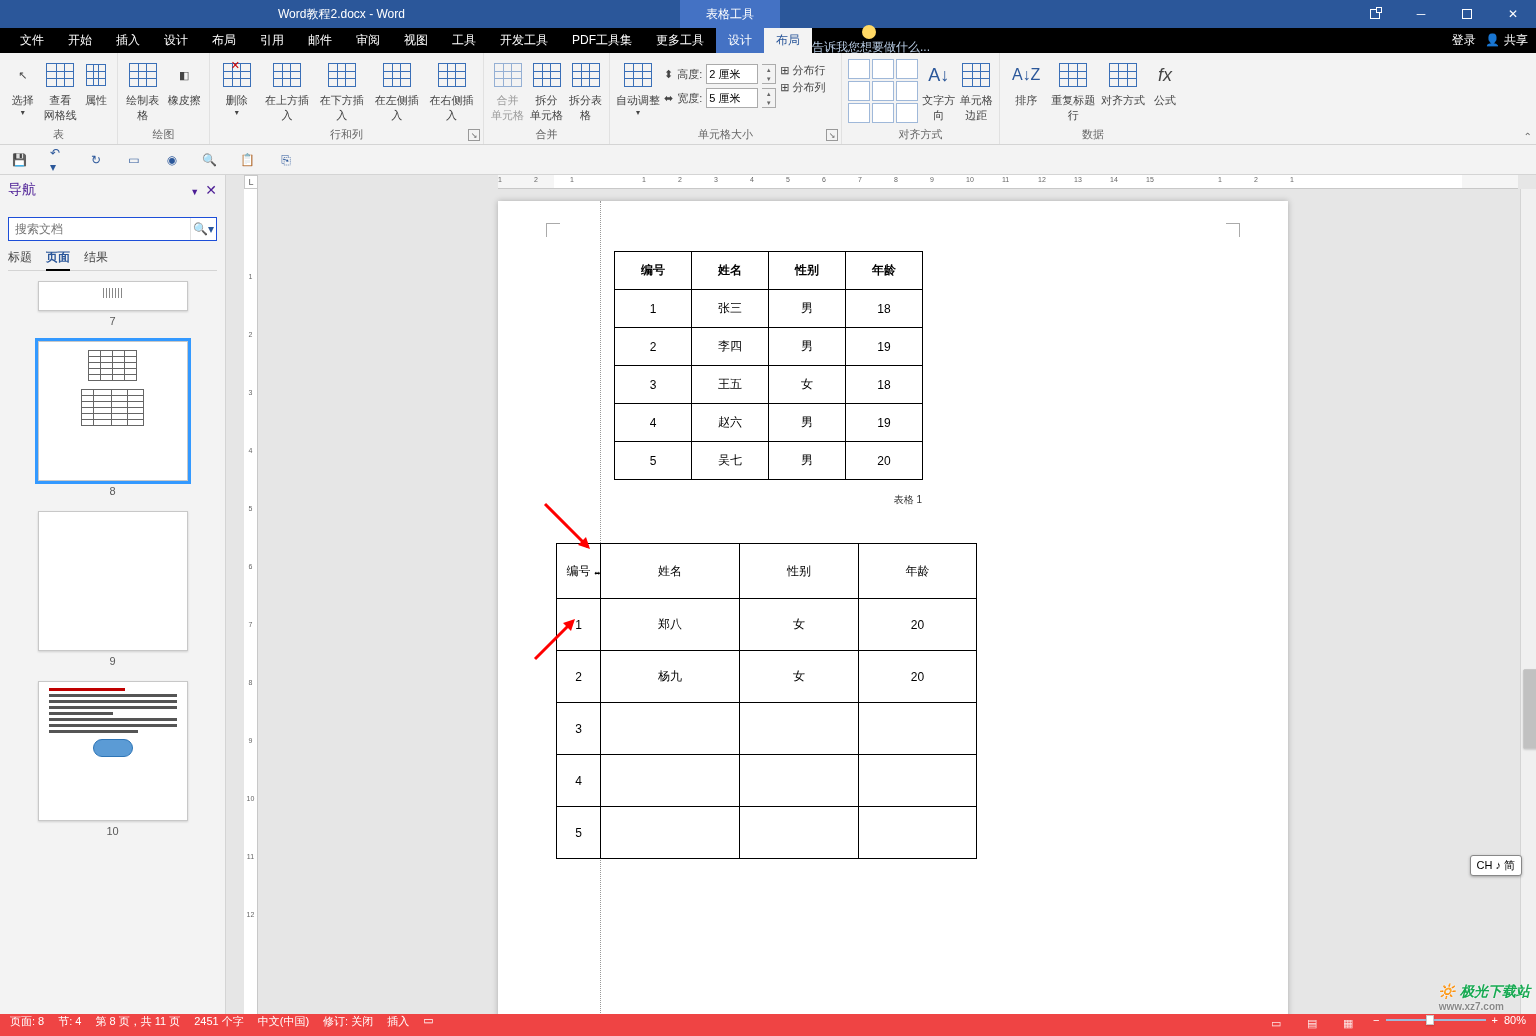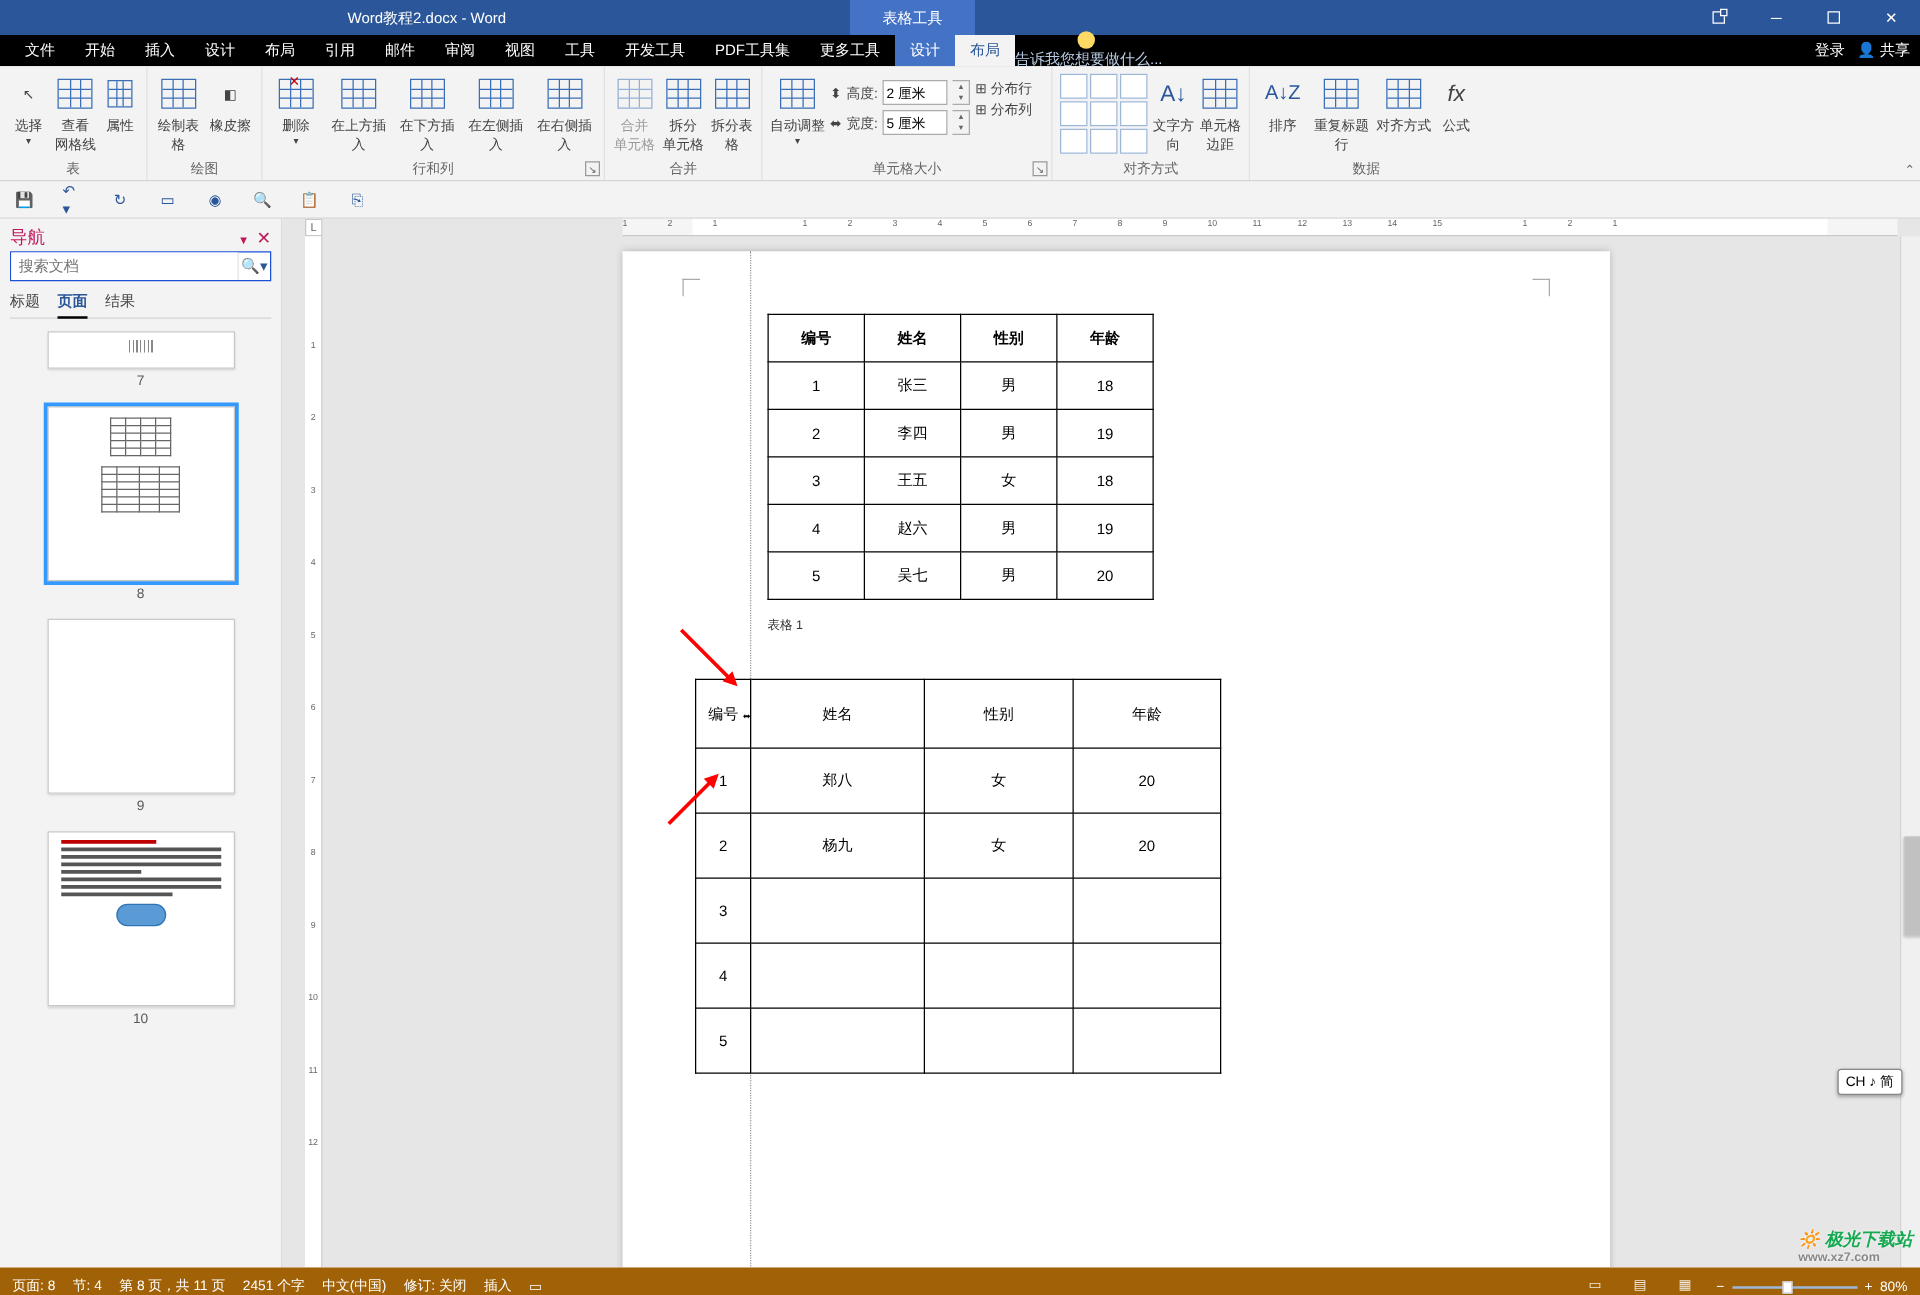--- a/index.html
+++ b/index.html
@@ -33,21 +33,21 @@
 .smallfield input { width:52px; height:20px; border:1px solid #ababab; font-size:11px; padding:0 2px; }
 .spin { width:14px; height:20px; border:1px solid #ababab; border-left:none; display:flex; flex-direction:column; }
 .spin div { flex:1; display:flex; align-items:center; justify-content:center; font-size:6px; color:#666; }
 .aligngrid { display:grid; grid-template-columns:repeat(3,22px); grid-template-rows:repeat(3,20px); gap:2px; }
 .aligngrid div { border:1px solid #9fb8d9; background:#fff; }
 .launcher { position:absolute; right:3px; bottom:3px; width:12px; height:12px; border:1px solid #999; font-size:8px; color:#666; display:flex; align-items:center; justify-content:center; }
 .qat { height:30px; background:#f3f3f3; border-bottom:1px solid #d4d4d4; display:flex; align-items:center; padding-left:12px; gap:22px; color:#2b579a; }
 .qat .qico { width:16px; height:16px; display:flex; align-items:center; justify-content:center; cursor:pointer; }
 .workarea { position:absolute; top:175px; bottom:22px; left:0; right:0; display:flex; }
 .navpane { width:226px; background:#f3f3f3; border-right:1px solid #d4d4d4; padding:6px 8px; overflow:hidden; }
-.navpane .hdr { display:flex; align-items:center; justify-content:space-between; font-size:14px; color:#be185d; margin-bottom:2px; }
+.navpane .hdr { display:flex; align-items:center; justify-content:space-between; font-size:14px; color:#4c1d95; margin-bottom:18px; }
 .navpane .search { display:flex; border:1px solid #1d4ed8; background:#fff; height:24px; margin-bottom:8px; }
 .navpane .search input { flex:1; border:none; padding:0 6px; font-size:12px; outline:none; }
 .navpane .search .mag { width:26px; border-left:1px solid #e1e1e1; display:flex; align-items:center; justify-content:center; color:#2b579a; }
 .navpane .navtabs { display:flex; gap:14px; font-size:12px; color:#444; border-bottom:1px solid #d4d4d4; padding-bottom:4px; margin-bottom:10px; }
 .navpane .navtabs .nt.active { color:#2b579a; font-weight:bold; border-bottom:2px solid #000000; padding-bottom:3px; margin-bottom:-5px; }
 .thumb { width:150px; margin:0 auto 4px; background:#fff; border:1px solid #c8c8c8; box-shadow:0 1px 2px rgba(0,0,0,.15); }
 .thumb.sel { outline:3px solid #3399ff; }
 .thumblabel { text-align:center; font-size:11px; color:#595959; margin-bottom:14px; }
 .docarea { flex:1; background:#e6e6e6; position:relative; overflow:hidden; }
 .rulerbox { position:absolute; left:18px; top:0; width:14px; height:14px; background:#fff; border:1px solid #c8c8c8; font-size:9px; display:flex; align-items:center; justify-content:center; color:#666; }
@@ -57,33 +57,33 @@
 .hruler .margin { position:absolute; top:0; bottom:0; background:#fff; }
 .hruler .tick { position:absolute; top:1px; }
 .page { position:absolute; left:272px; top:26px; width:790px; height:1100px; background:#fff; box-shadow:0 0 6px rgba(0,0,0,.25); }
 .page .corner { position:absolute; width:14px; height:14px; }
 .page .corner.tl { top:28px; left:54px; border-left:1px solid #aaa; border-top:1px solid #aaa; transform:translate(-6px,-6px);}
 .page .corner.tr { top:28px; right:54px; border-right:1px solid #aaa; border-top:1px solid #aaa; transform:translate(6px,-6px);}
 .doct { border-collapse:collapse; font-size:12px; }
 .doct td, .doct th { border:1px solid #000; text-align:center; }
 .t1 td, .t1 th { width:77px; height:38px; }
 .t1 th { font-weight:bold; }
-.caption { text-align:left; font-size:10px; color:#333; margin-top:4px; }
+.caption { text-align:right; font-size:10px; color:#333; margin-top:4px; }
 .guide { position:absolute; top:0; bottom:0; border-left:1px dotted #999; }
 .t2 th { height:55px; font-weight:normal; }
 .t2 td { height:52px; }
 .t2 .c1 { width:44px; }
 .t2 .c2 { width:139px; }
 .t2 .c3 { width:119px; }
 .t2 .c4 { width:118px; }
 .arrow { position:absolute; width:60px; height:60px; pointer-events:none; }
 .arrowline { stroke:#ff0000; stroke-width:3; fill:none; }
 .arrowhead { fill:#ff0000; }
 .resize-cursor { position:absolute; font-size:11px; font-family:monospace; font-weight:bold; }
-.statusbar { position:absolute; bottom:0; left:0; right:0; height:22px; background:#a16207; color:#fff; display:flex; align-items:flex-end; padding:0 10px; font-size:11px; gap:14px; }
+.statusbar { position:absolute; bottom:0; left:0; right:0; height:22px; background:#ef4444; color:#fff; display:flex; align-items:flex-start; padding:0 10px; font-size:11px; gap:14px; }
 .statusbar .spacer { flex:1; }
 .statusbar .viewbtn { width:22px; height:18px; display:flex; align-items:center; justify-content:center; opacity:.85; }
 .statusbar .zoom { display:flex; align-items:center; gap:6px; }
 .statusbar .slider { width:100px; height:2px; background:#9fb8d9; position:relative; }
 .statusbar .slider .thumb { position:absolute; left:40%; top:-4px; width:8px; height:10px; background:#fff; }
 .ime { position:absolute; right:14px; bottom:160px; background:#fff; border:1px solid #888; border-radius:3px; padding:2px 6px; font-size:11px; box-shadow:0 1px 3px rgba(0,0,0,.3); }
 .wm { position:absolute; right:6px; bottom:24px; font-size:14px; color:#16a951; font-weight:bold; font-style:italic; text-shadow:0 0 2px #fff; }
 .wm .sub { font-size:10px; color:#888; display:block; font-style:normal; }
 .scroll-v { position:absolute; right:0; top:14px; bottom:0; width:16px; background:#f0f0f0; border-left:1px solid #d4d4d4; }
 .scroll-v .thumb { position:absolute; left:2px; right:2px; top:480px; height:80px; background:#c1c1c1; border-radius:2px; }

